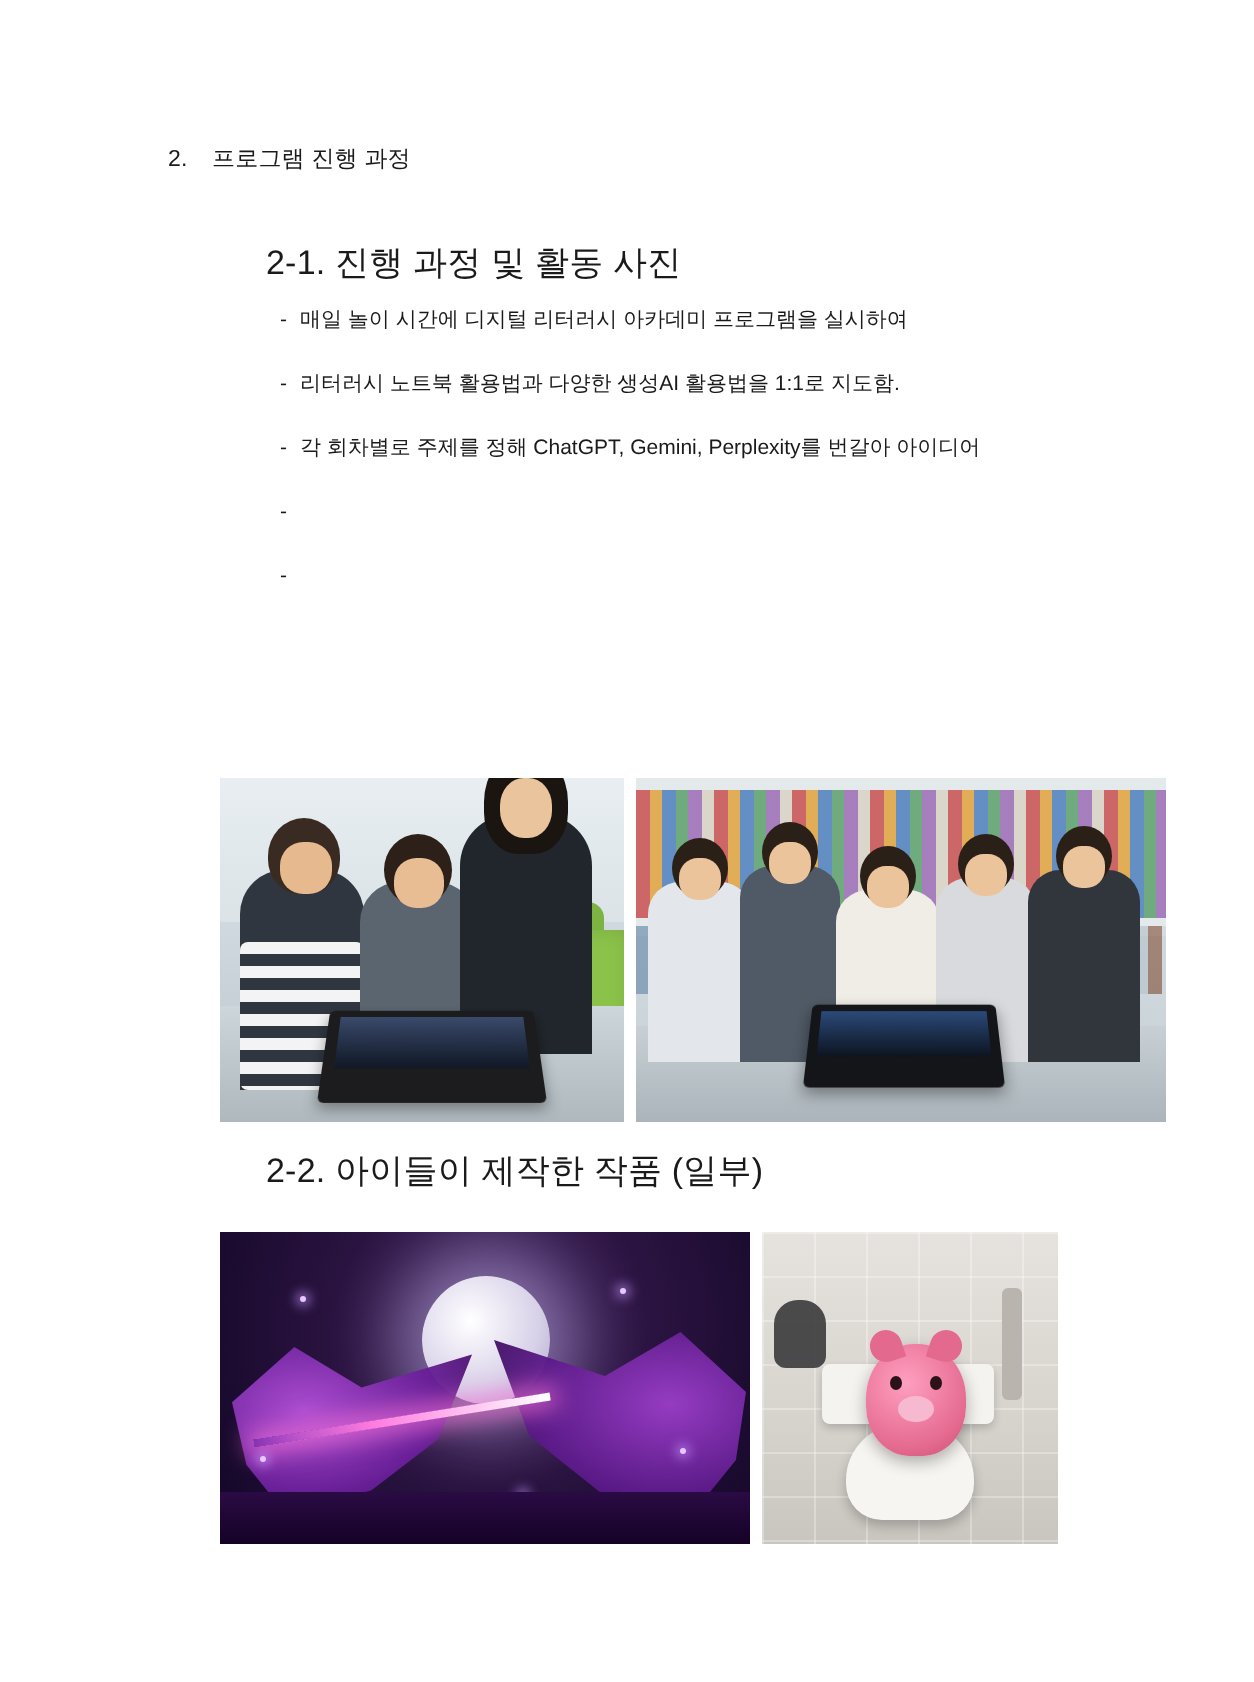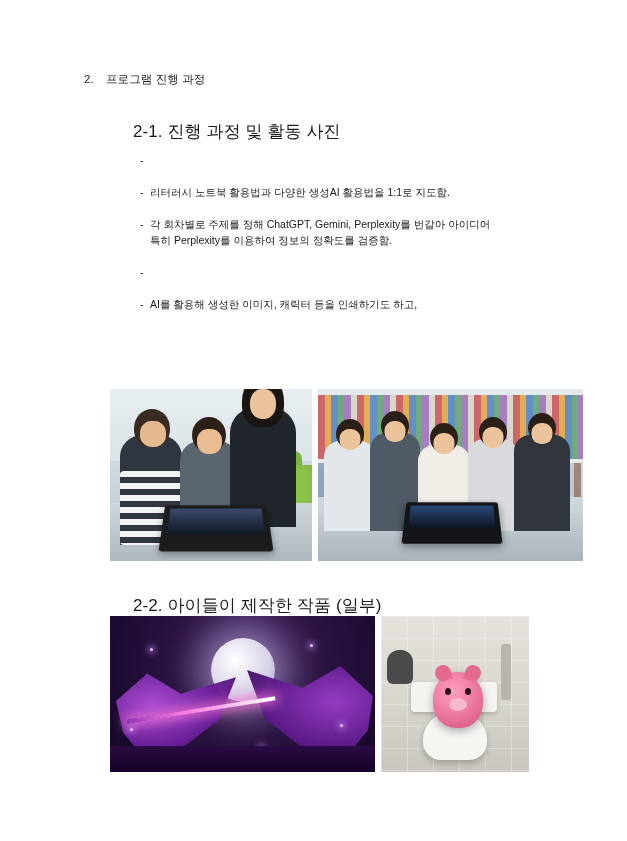--- a/index.html
+++ b/index.html
@@ -43,21 +43,21 @@
   
   .sub-heading {
     position: absolute;
     left: 107px;
     font-size: 17px;
     letter-spacing: 0.1px;
     white-space: nowrap;
     margin-left: 26px;
   }
   #sub1 { top: 120px; }
-  #sub2 { top: 594px; }
+  #sub2 { top: 574px; }
 
   
   .bullets {
     position: absolute;
     left: 140px;
     top: 152px;
     width: 440px;
   }
   .bullet {
     display: flex;
@@ -325,48 +325,47 @@
     <span class="txt">프로그램 진행 과정</span>
   </div>
 
   <div class="sub-heading" id="sub1">2-1. 진행 과정 및 활동 사진</div>
 
   <div class="bullets">
 
     <div class="bullet">
       <span class="dash">-</span>
       <span class="lines">
+        <div>매일 놀이 시간에 디지털 리터러시 아카데미 프로그램을 실시하여</div>
       </span>
     </div>
 
     <div class="bullet">
       <span class="dash">-</span>
       <span class="lines">
         <div>리터러시 노트북 활용법과 다양한 생성AI 활용법을 1:1로 지도함.</div>
       </span>
     </div>
 
     <div class="bullet">
       <span class="dash">-</span>
       <span class="lines">
         <div>각 회차별로 주제를 정해 ChatGPT, Gemini, Perplexity를 번갈아 아이디어</div>
-        <div>특히 Perplexity를 이용하여 정보의 정확도를 검증함.</div>
       </span>
     </div>
 
     <div class="bullet">
       <span class="dash">-</span>
       <span class="lines">
       </span>
     </div>
 
     <div class="bullet">
       <span class="dash">-</span>
       <span class="lines">
-        <div>AI를 활용해 생성한 이미지, 캐릭터 등을 인쇄하기도 하고,</div>
       </span>
     </div>
 
   </div>
 
   <div class="photo-row-1">
     <div class="photo p1">
       <div class="wall"></div>
       <div class="greenchair2"></div>
       <div class="greenchair"></div>

